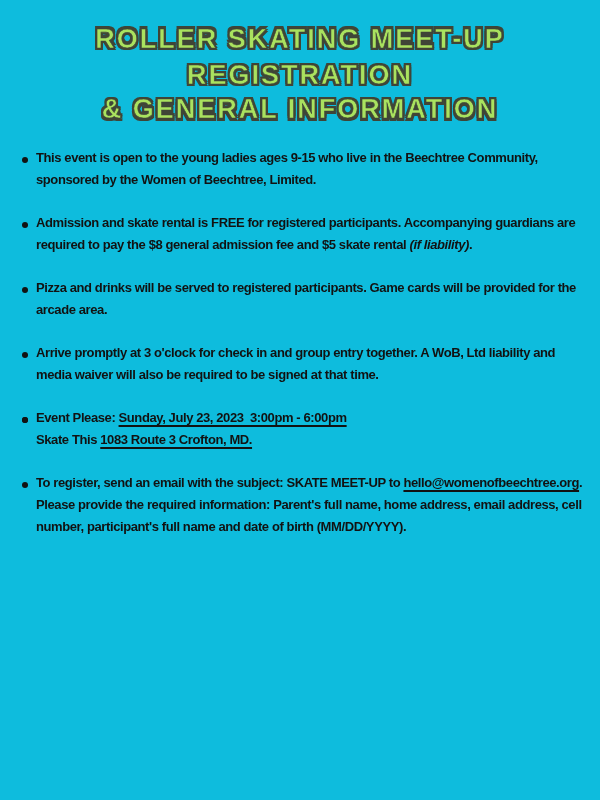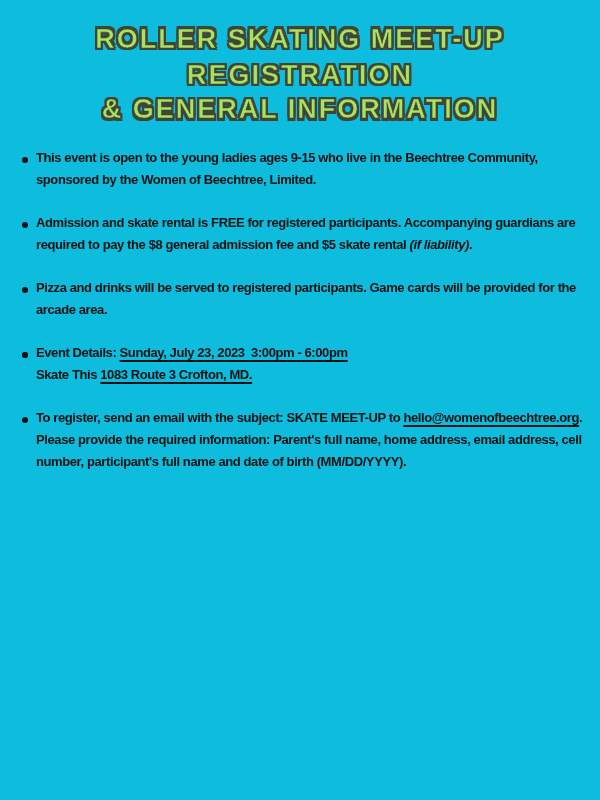--- a/index.html
+++ b/index.html
@@ -95,28 +95,32 @@
     <li>
       <span class="dot"></span>
       <span>Admission and skate rental is FREE for registered participants. Accompanying guardians are required to pay the $8 general admission fee and $5 skate rental </span><span class="it">(if liability)</span><span>.</span>
     </li>
 
     <li>
       <span class="dot"></span>
       <span>Pizza and drinks will be served to registered participants. Game cards will be provided for the arcade area.</span>
     </li>
 
+    <li>
+      <span class="dot"></span>
+      <span>Arrive promptly at 3 o'clock for check in and group entry together. A WoB, Ltd liability and media waiver will also be required to be signed at that time.</span>
+    </li>
 
     <li>
       <span class="dot"></span>
     </li>
 
     <li>
       <span class="dot"></span>
-      <span>Event Details: </span><span class="u pre">Sunday, July 23, 2023&nbsp; 3:00pm - 6:00pm</span><br>
+      <span>Event Please: </span><span class="u pre">Sunday, July 23, 2023&nbsp; 3:00pm - 6:00pm</span><br>
       <span>Skate This </span><span class="u">1083 Route 3 Crofton, MD.</span>
     </li>
 
     <li>
       <span class="dot"></span>
       <span>To register, send an email with the subject: SKATE MEET-UP to </span><span class="u">hello@womenofbeechtree.org</span><span>. Please provide the required information: Parent's full name, home address, email address, cell number, participant's full name and date of birth (MM/DD/YYYY).</span>
     </li>
 
   </ul>
 </div>

